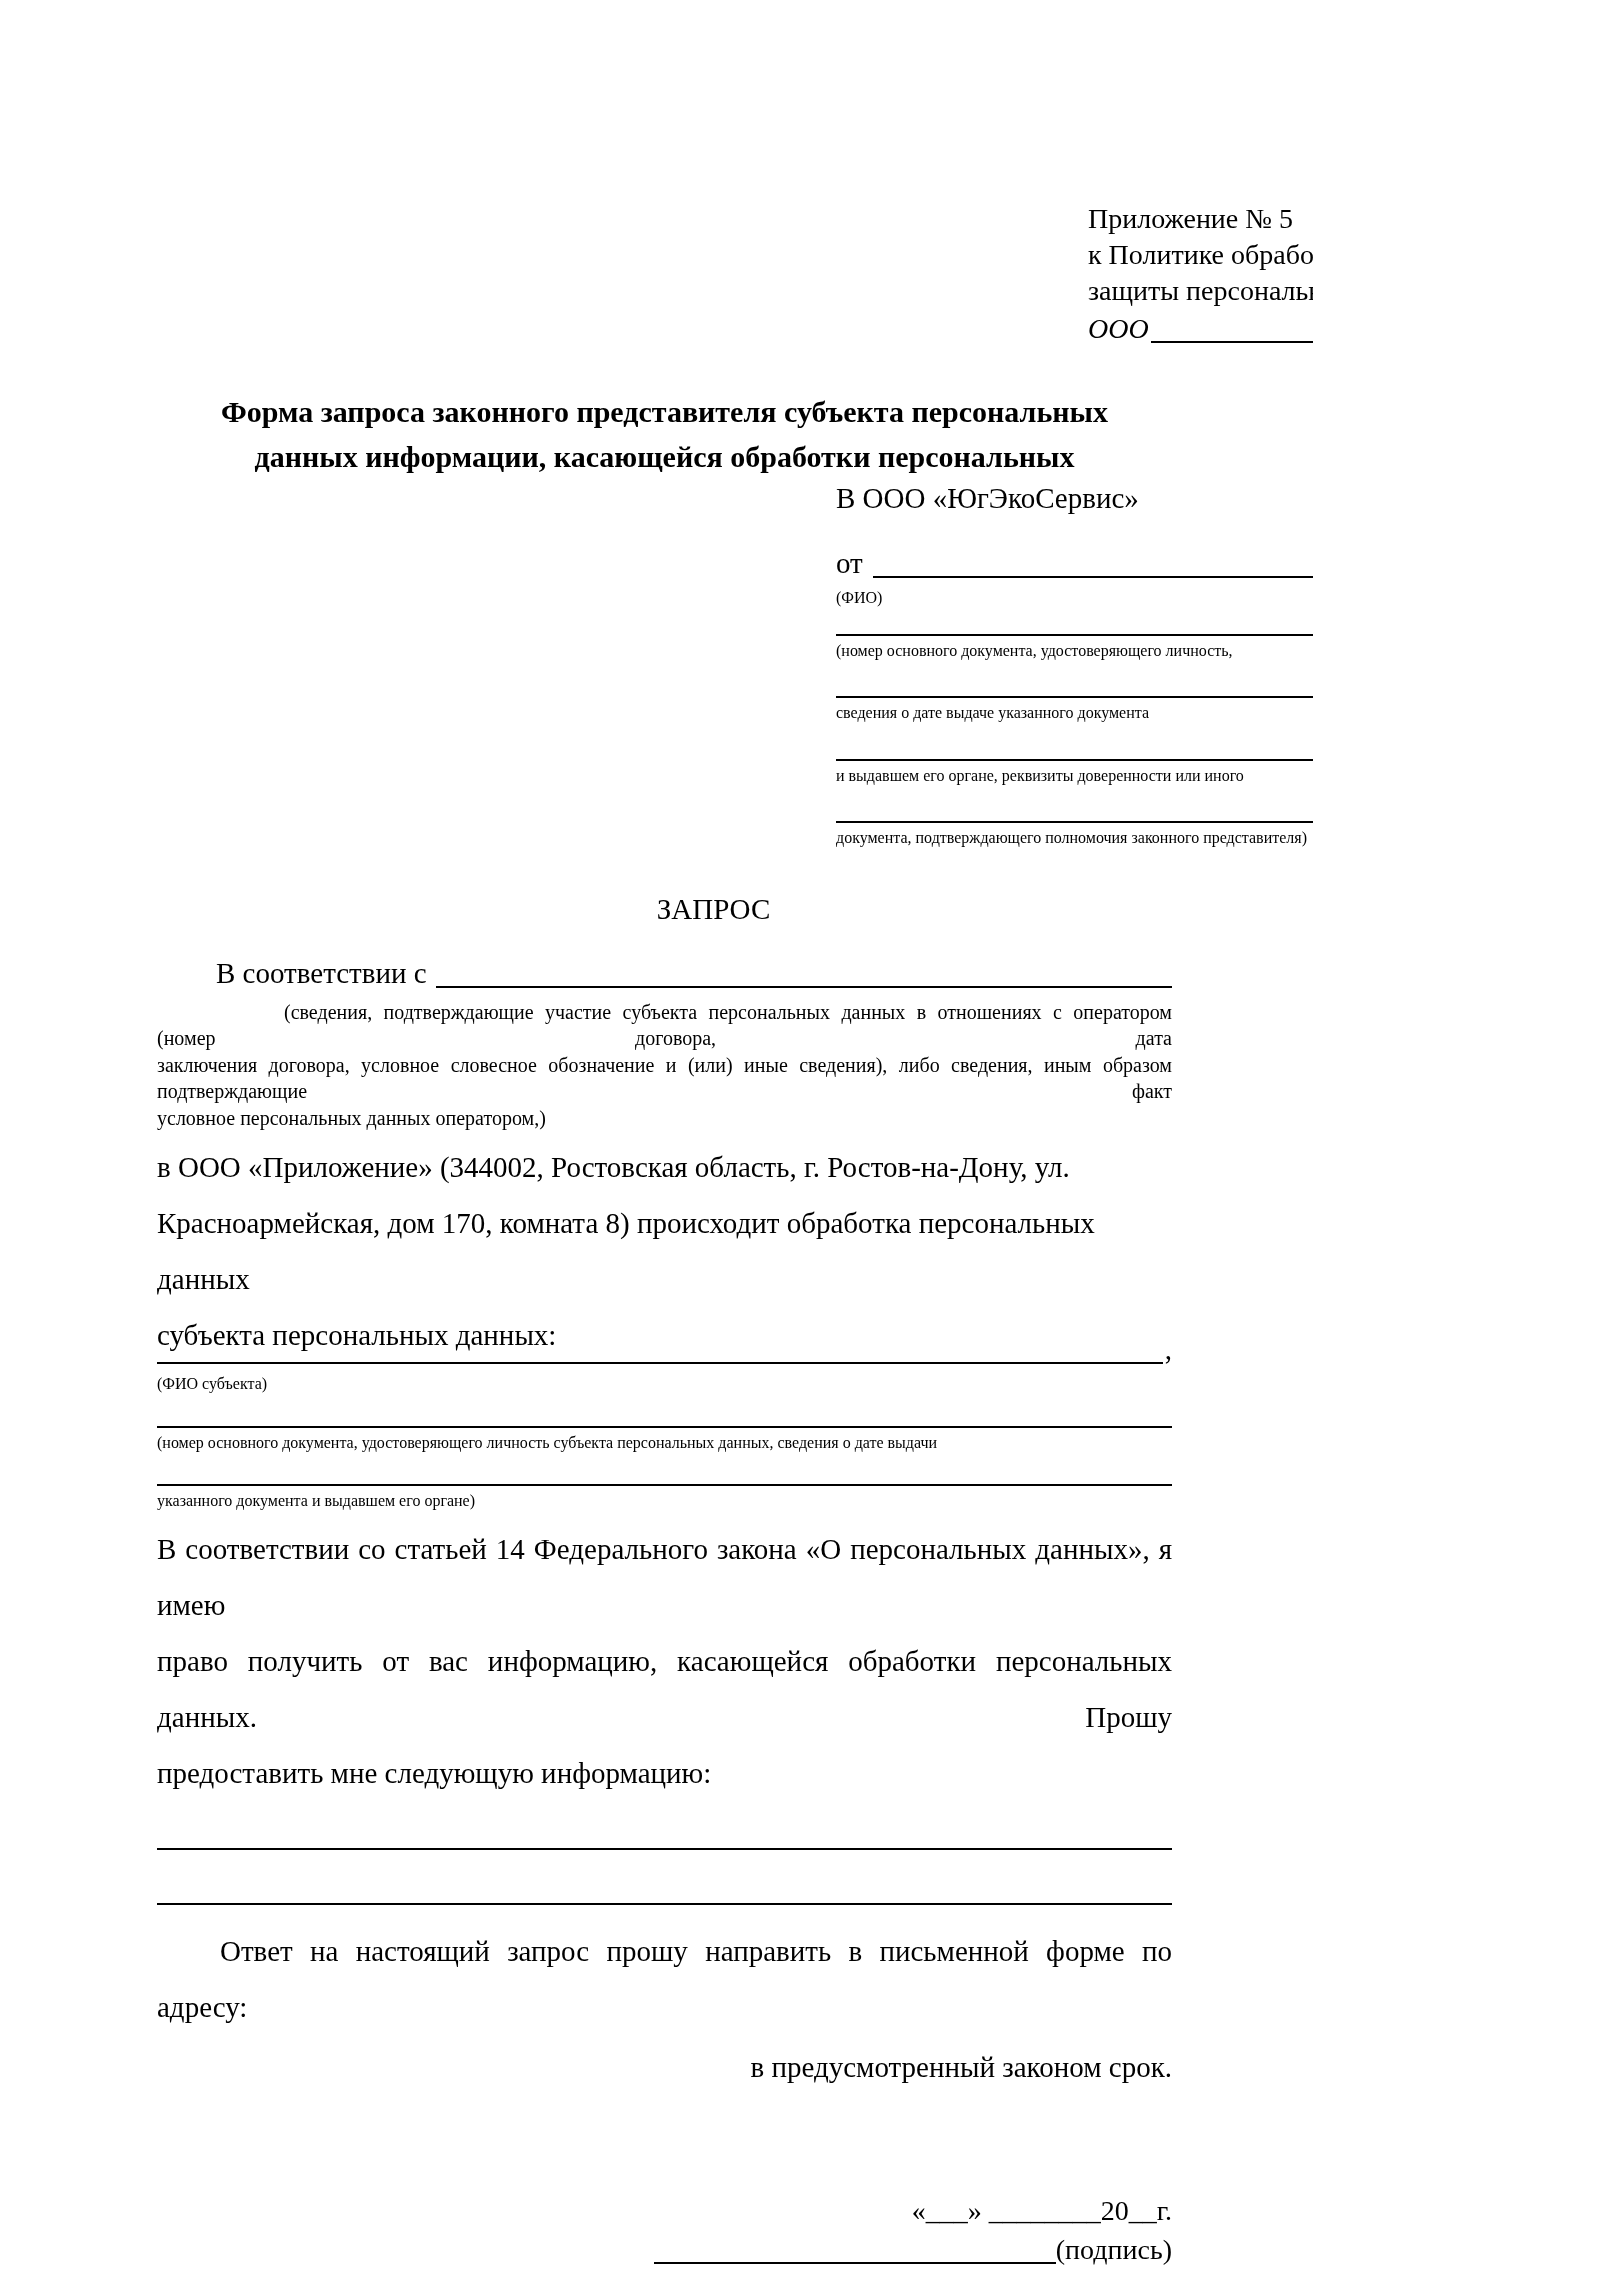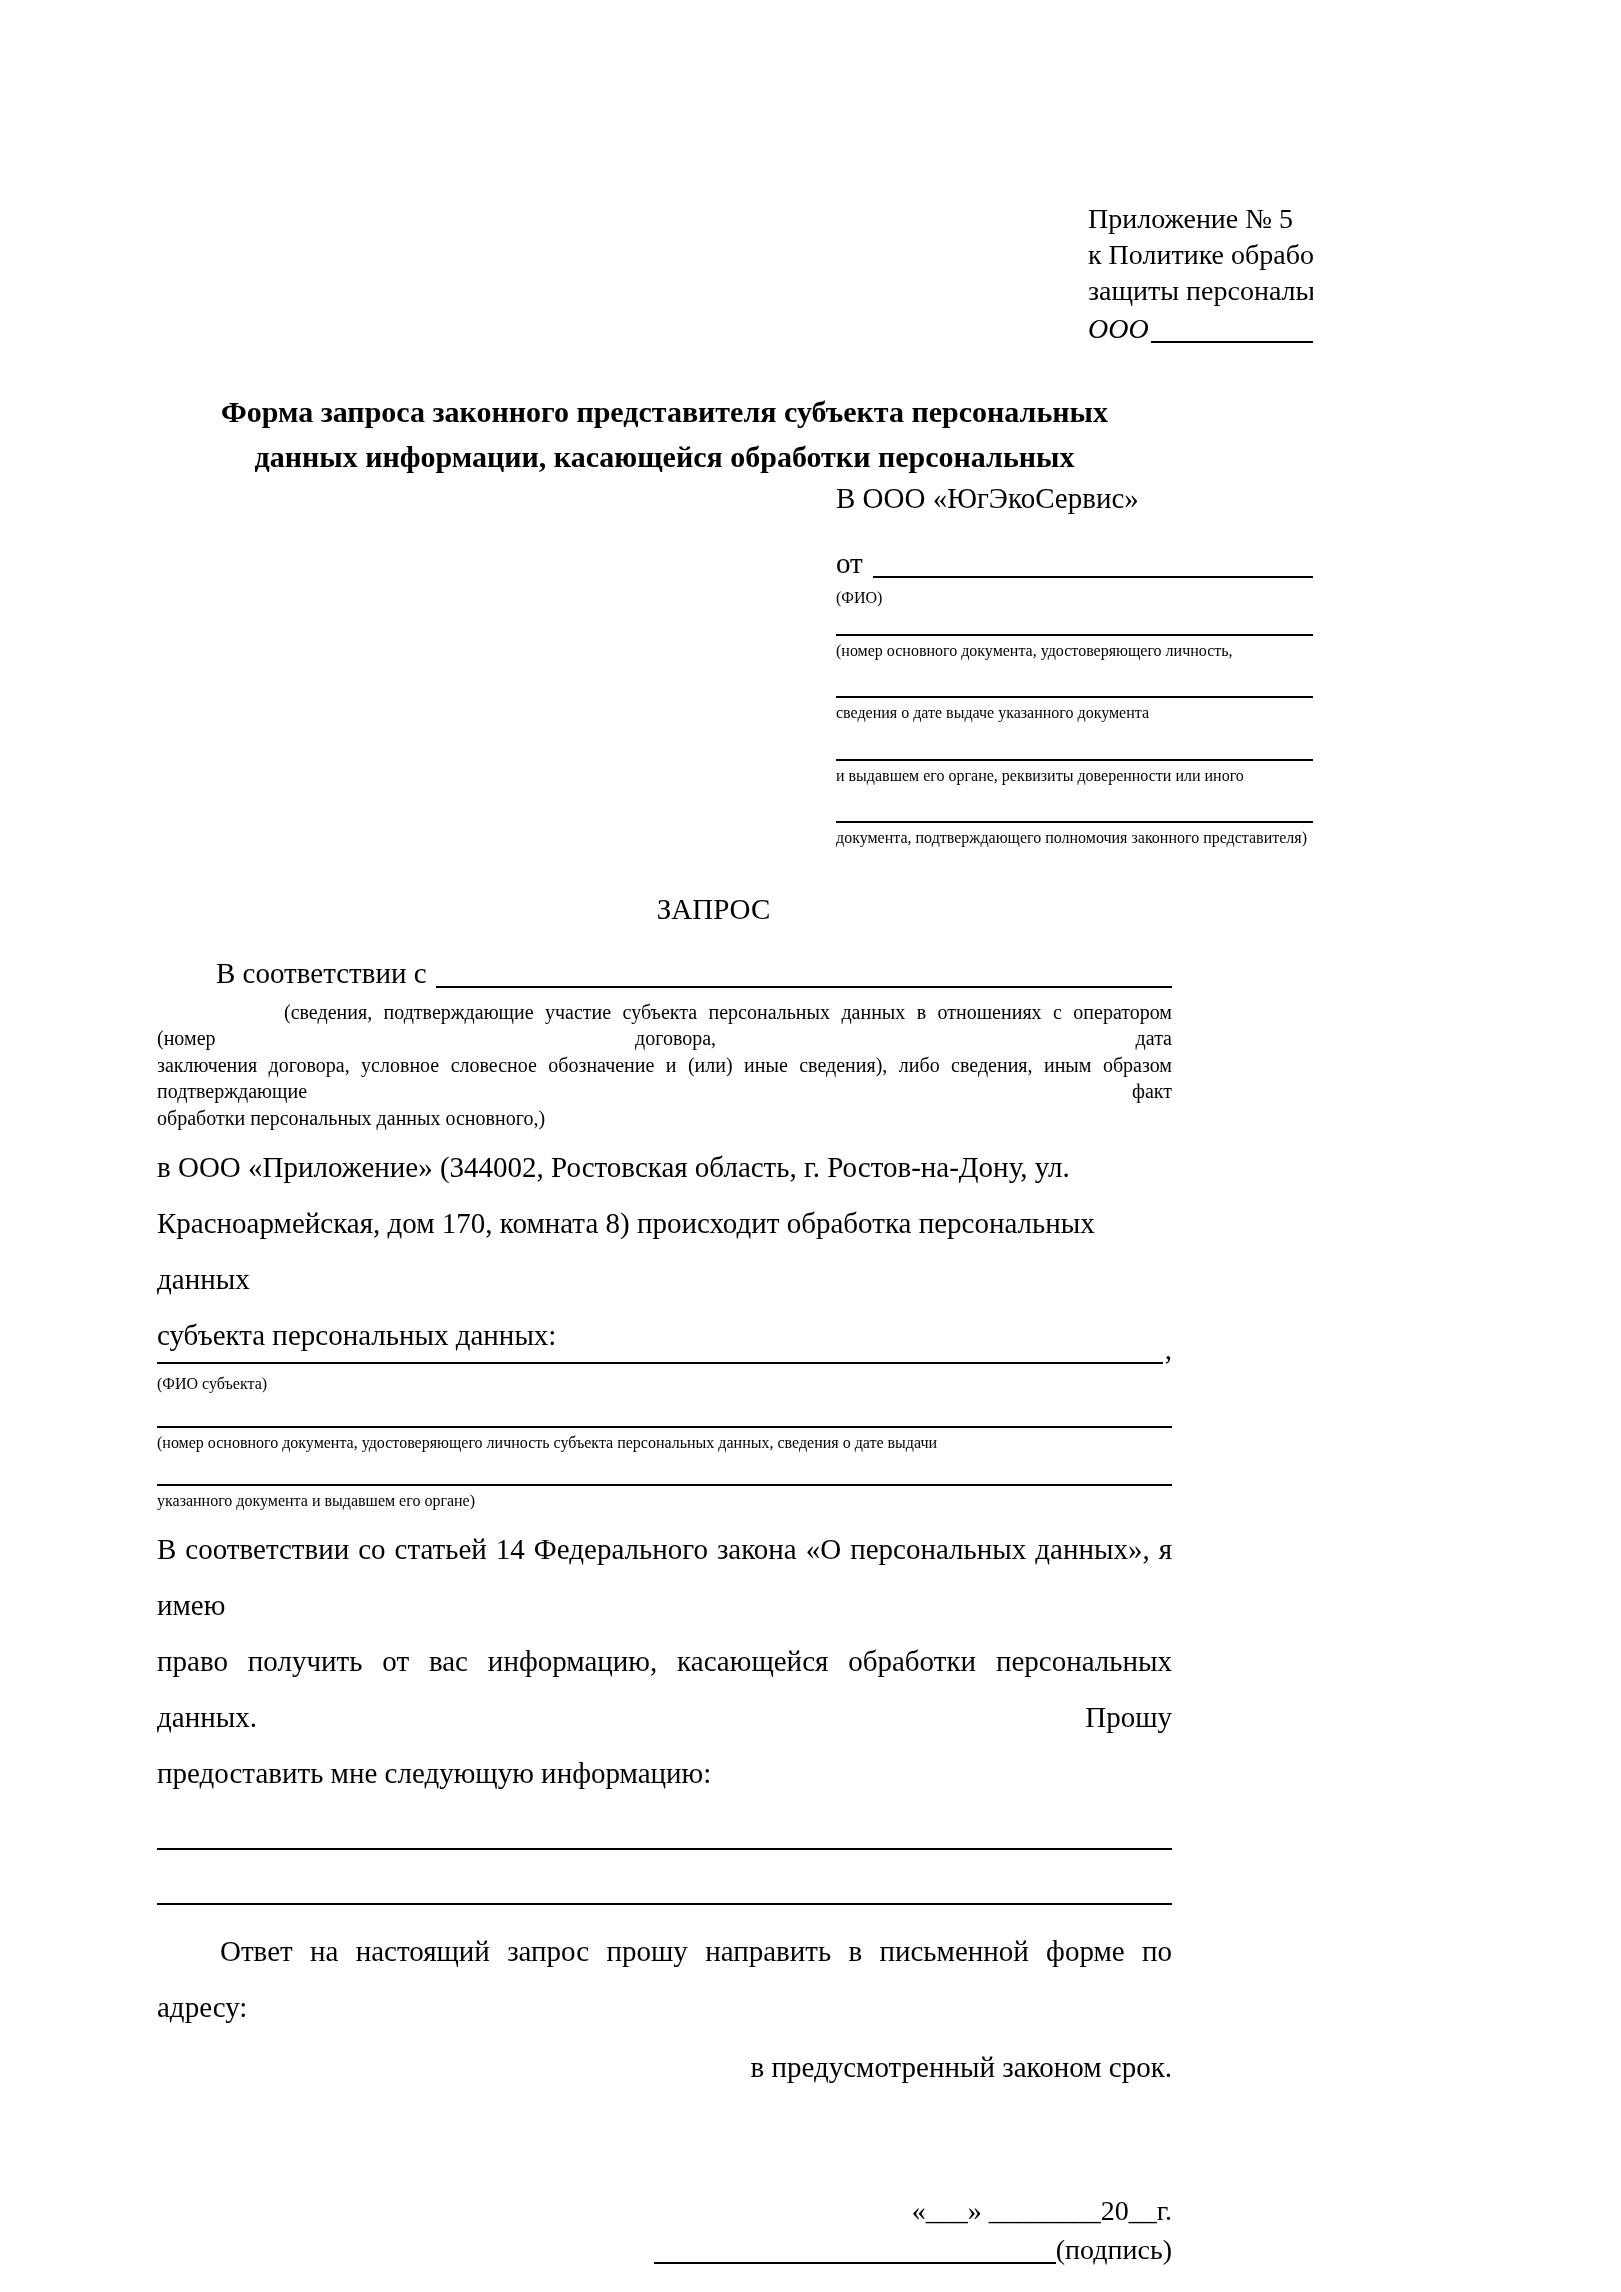--- a/index.html
+++ b/index.html
@@ -147,21 +147,21 @@
 
     <div class="request-heading">ЗАПРОС</div>
 
     <div class="fill-row accordance">
       <span class="label">В соответствии с</span>
       <span class="fill-line"></span>
     </div>
     <div class="note">
       <div class="nl j ind">(сведения, подтверждающие участие субъекта персональных данных в отношениях с оператором (номер договора, дата</div>
       <div class="nl j">заключения договора, условное словесное обозначение и (или) иные сведения), либо сведения, иным образом подтверждающие факт</div>
-      <div class="nl">обработки персональных данных основного,)</div>
+      <div class="nl">условное персональных данных оператором,)</div>
     </div>
 
     <div class="para">
       <div>в ООО «Приложение» (344002, Ростовская область, г. Ростов-на-Дону, ул.</div>
       <div>Красноармейская, дом 170, комната 8) происходит обработка персональных данных</div>
       <div>субъекта персональных данных:</div>
     </div>
 
     <div class="fill-row subject-fio">
       <span class="fill-line"></span>

